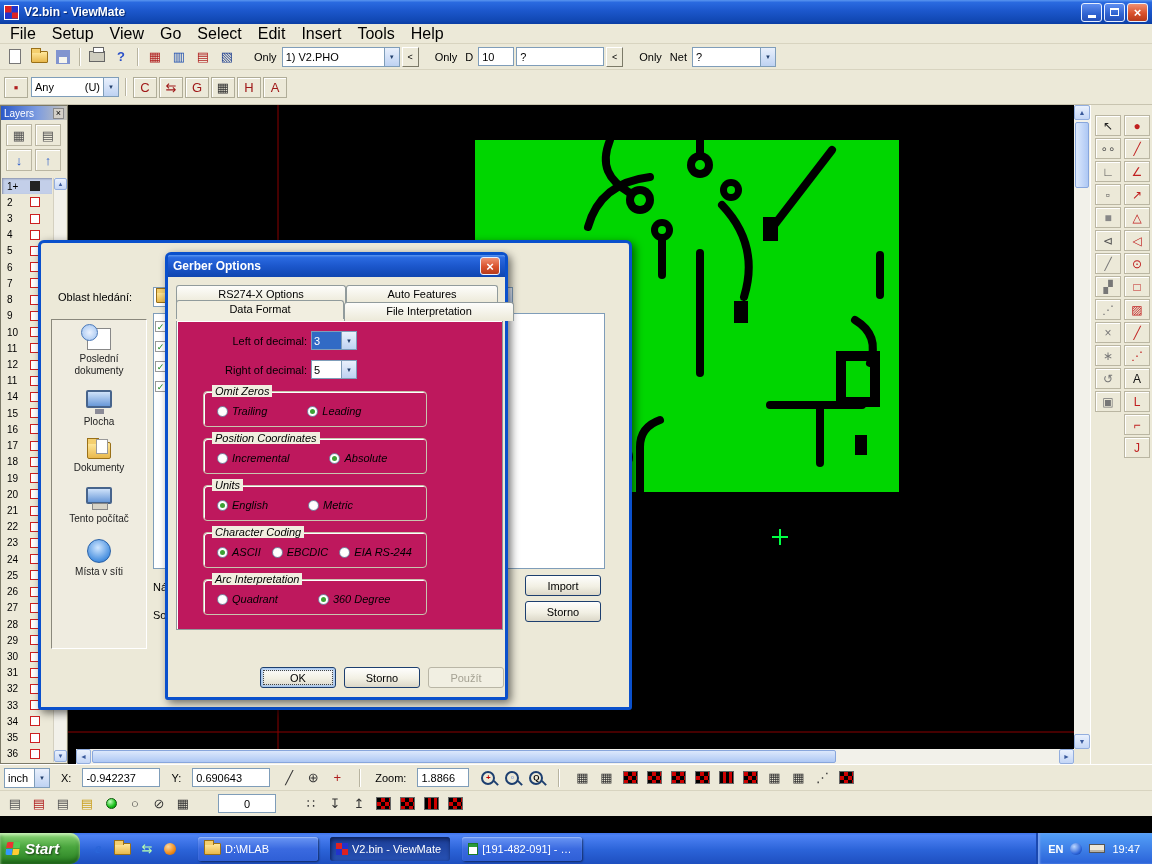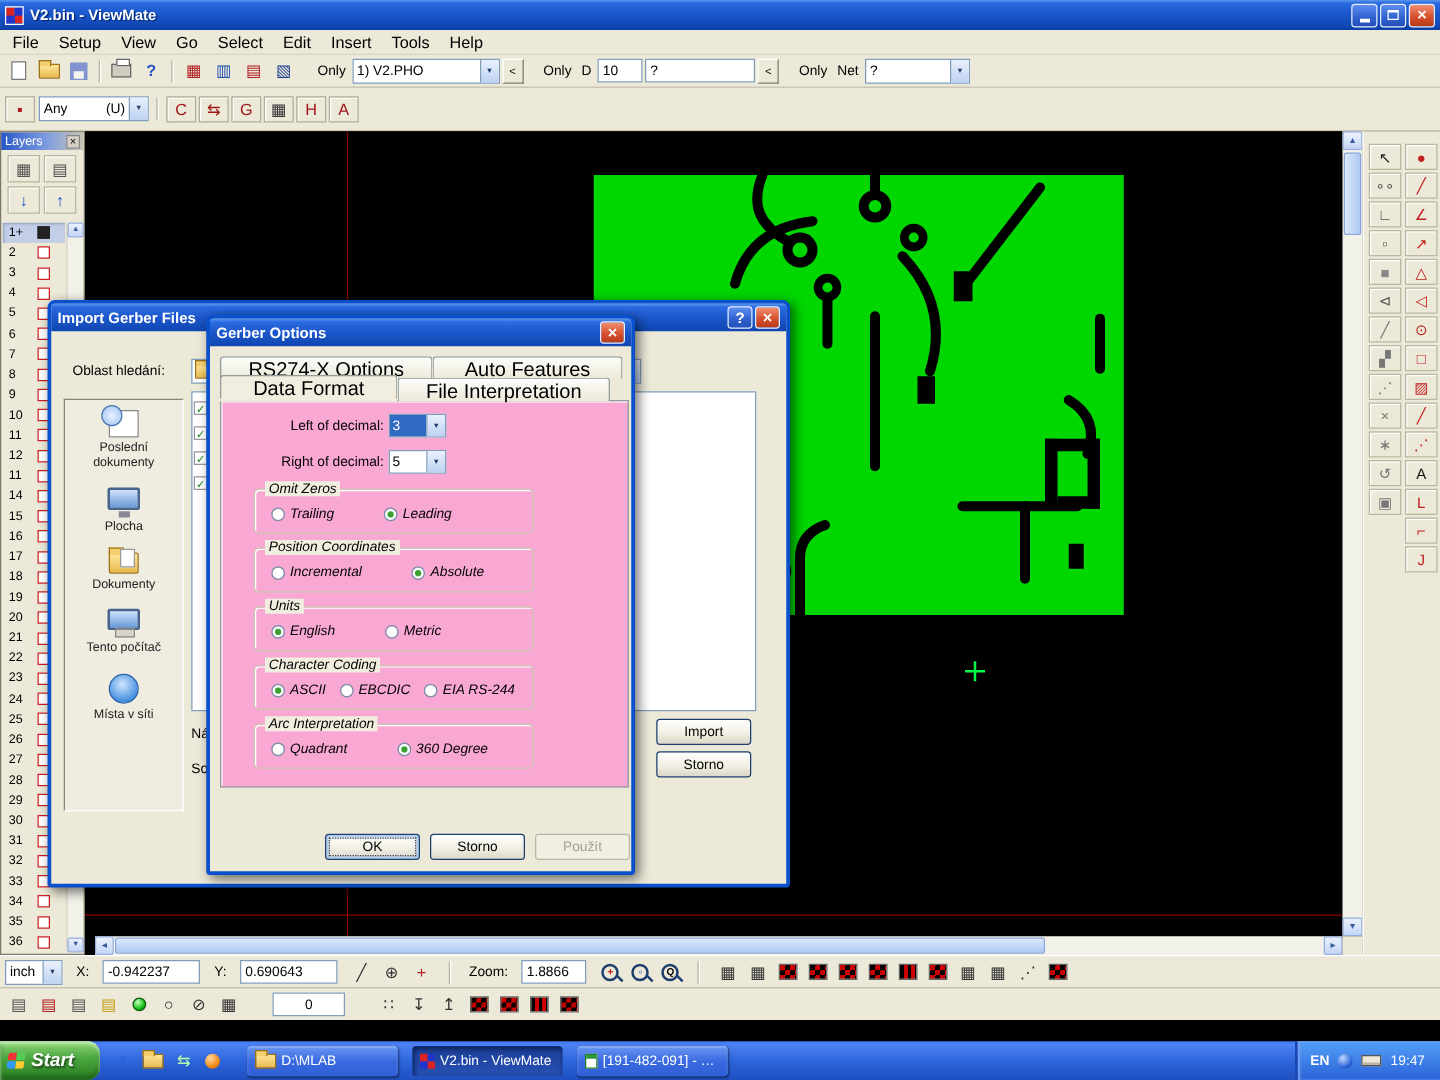--- a/index.html
+++ b/index.html
@@ -20,21 +20,21 @@
 .wbtn{width:21px;height:19px;border-radius:3px;border:1px solid #e8f0ff;display:flex;align-items:center;justify-content:center;
  background:linear-gradient(#5f8ef0,#2f62d0 60%,#244fb8);color:#fff;font-size:11px;font-weight:bold;}
 .wbtn.close{background:linear-gradient(#f09072,#d9512c 55%,#b63a1b);}
 .wmin{width:8px;height:3px;background:#fff;margin-top:8px;}
 .wrest{width:9px;height:8px;border:1px solid #fff;border-top:2px solid #fff;}
 .wx::after{content:"×";font-size:13px;line-height:1;}
 .whelp::after{content:"?";font-size:12px;}
 
 
 #menu-bar{position:absolute;left:0;top:24px;width:1152px;height:20px;background:#ece9d8;display:flex;align-items:center;padding-left:2px;border-bottom:1px solid #d8d4c0;}
-.menu-item{padding:2px 8px;font-size:13px;}
+.menu-item{padding:2px 8px;font-size:16px;}
 #toolbar1{position:absolute;left:0;top:44px;width:1152px;height:26px;background:#ece9d8;display:flex;align-items:center;padding:0 4px;gap:2px;border-bottom:1px solid #d8d4c0;}
 #toolbar2{position:absolute;left:0;top:70px;width:1152px;height:35px;background:#ece9d8;display:flex;align-items:center;padding:0 4px;gap:3px;border-bottom:1px solid #c8c4b0;}
 .iconrow{display:inline-flex;align-items:center;gap:2px;}
 .sep{width:2px;height:18px;border-left:1px solid #b8b4a0;border-right:1px solid #fff;margin:0 3px;}
 .tbtn{min-width:22px;height:21px;display:inline-flex;align-items:center;justify-content:center;border:1px solid transparent;}
 .tb2 .tbtn{border:1px solid #b0ad98;box-shadow:1px 1px 0 #fff inset;background:#ece9d8;width:24px;}
 .gl{font-size:13px;line-height:1;display:inline-flex;align-items:center;justify-content:center;}
 .lbl{font-size:11px;margin:0 3px;}
 .ml14{margin-left:14px;}
 .combo{display:inline-flex;align-items:stretch;height:20px;background:#fff;border:1px solid #7f9db9;}
@@ -141,27 +141,27 @@
 .trunc-lbl{position:absolute;left:112px;width:15px;overflow:hidden;white-space:nowrap;font-size:11px;}
 #imp-name-lbl{top:338px;}
 #imp-type-lbl{top:366px;}
 .xp-btn{height:21px;width:76px;border:1px solid #1d3f6f;border-radius:3px;background:linear-gradient(#fefefd,#f2f0e4 55%,#dcd8c8);font-size:11px;display:flex;align-items:center;justify-content:center;}
 #imp-import{position:absolute;left:484px;top:332px;}
 #imp-cancel{position:absolute;left:484px;top:358px;}
 
 
 #tabs-back{position:absolute;left:8px;top:30px;display:flex;}
 #tabs-front{position:absolute;left:8px;top:47px;display:flex;z-index:2;}
-.tab{height:18px;padding:2px 8px 0 8px;border:1px solid #919b9c;border-bottom:none;border-radius:3px 3px 0 0;background:linear-gradient(#fdfdfb,#ece9d8);font-size:16px;display:flex;justify-content:center;}
+.tab{height:18px;padding:2px 8px 0 8px;border:1px solid #919b9c;border-bottom:none;border-radius:3px 3px 0 0;background:linear-gradient(#fdfdfb,#ece9d8);font-size:11px;display:flex;justify-content:center;}
 #tabs-back .tab{width:170px;}
 #tabs-back .tab:last-child{width:152px;}
-#tabs-front .tab{width:142px;height:19px;}
+#tabs-front .tab{width:168px;height:19px;}
 #tabs-front .tab:last-child{width:170px;}
 .tab.active{background:#f1eee0;margin-top:-2px;height:21px;box-shadow:0 2px 0 #f1eee0;}
-#gerber-panel{position:absolute;left:8px;top:65px;width:327px;height:310px;border:1px solid #919b9c;background:#f9a8d4;box-shadow:inset 1px 1px 0 #fff;}
+#gerber-panel{position:absolute;left:8px;top:65px;width:327px;height:310px;border:1px solid #919b9c;background:#be185d;box-shadow:inset 1px 1px 0 #fff;}
 .dec-row{display:flex;align-items:center;margin:10px 0 0 38px;}
 .dec-row .dlbl{width:92px;text-align:right;margin-right:4px;}
 .dec-combo{width:46px;height:19px;display:inline-flex;align-items:stretch;background:#fff;border:1px solid #7f9db9;}
 .dec-combo .combo-val{padding:0 2px;}
 .dec-combo .combo-val.hl{background:#316ac5;color:#fff;}
 #gerber-groups{margin-top:12px;}
 .groupbox{position:relative;width:224px;height:36px;margin:0 0 11px 26px;border:1px solid #c9c5ae;border-radius:4px;box-shadow:1px 1px 0 #fff inset;font-style:italic;}
 .legend{position:absolute;top:-7px;left:8px;background:#f1eee0;padding:0 3px;font-size:11px;}
 .radio-row{display:flex;gap:40px;padding:13px 0 0 13px;}
 .radio-row.tight{gap:11px;}
@@ -643,31 +643,20 @@
           <span class="layer-chk"></span>
         </div>
       </div>
     <div id="layers-sb">
       <div class="sbtn">▲</div>
       <div class="sbtn" id="layers-sb-down">▼</div>
     </div>
   </div>
 
   <div id="import-dlg" class="dialog">
-    <div class="dlg-title">
-      <span>Import Gerber Files</span>
-      <div class="win-controls">
-        <div class="wbtn">
-            <span class="whelp"></span>
-          </div>
-        <div class="wbtn close">
-            <span class="wx"></span>
-          </div>
-      </div>
-    </div>
     <span id="imp-lookin-lbl" class="lbl">Oblast hledání:</span>
     <div id="imp-lookin" class="combo">
       <span id="imp-folder" class="ic-open"></span>
       <span class="combo-val"></span>
       <span class="combo-arr"></span>
     </div>
     <div id="imp-list"></div>
     <div id="file-sliver">
         <span class="file-chk">✓</span>
         <span class="file-chk">✓</span>

